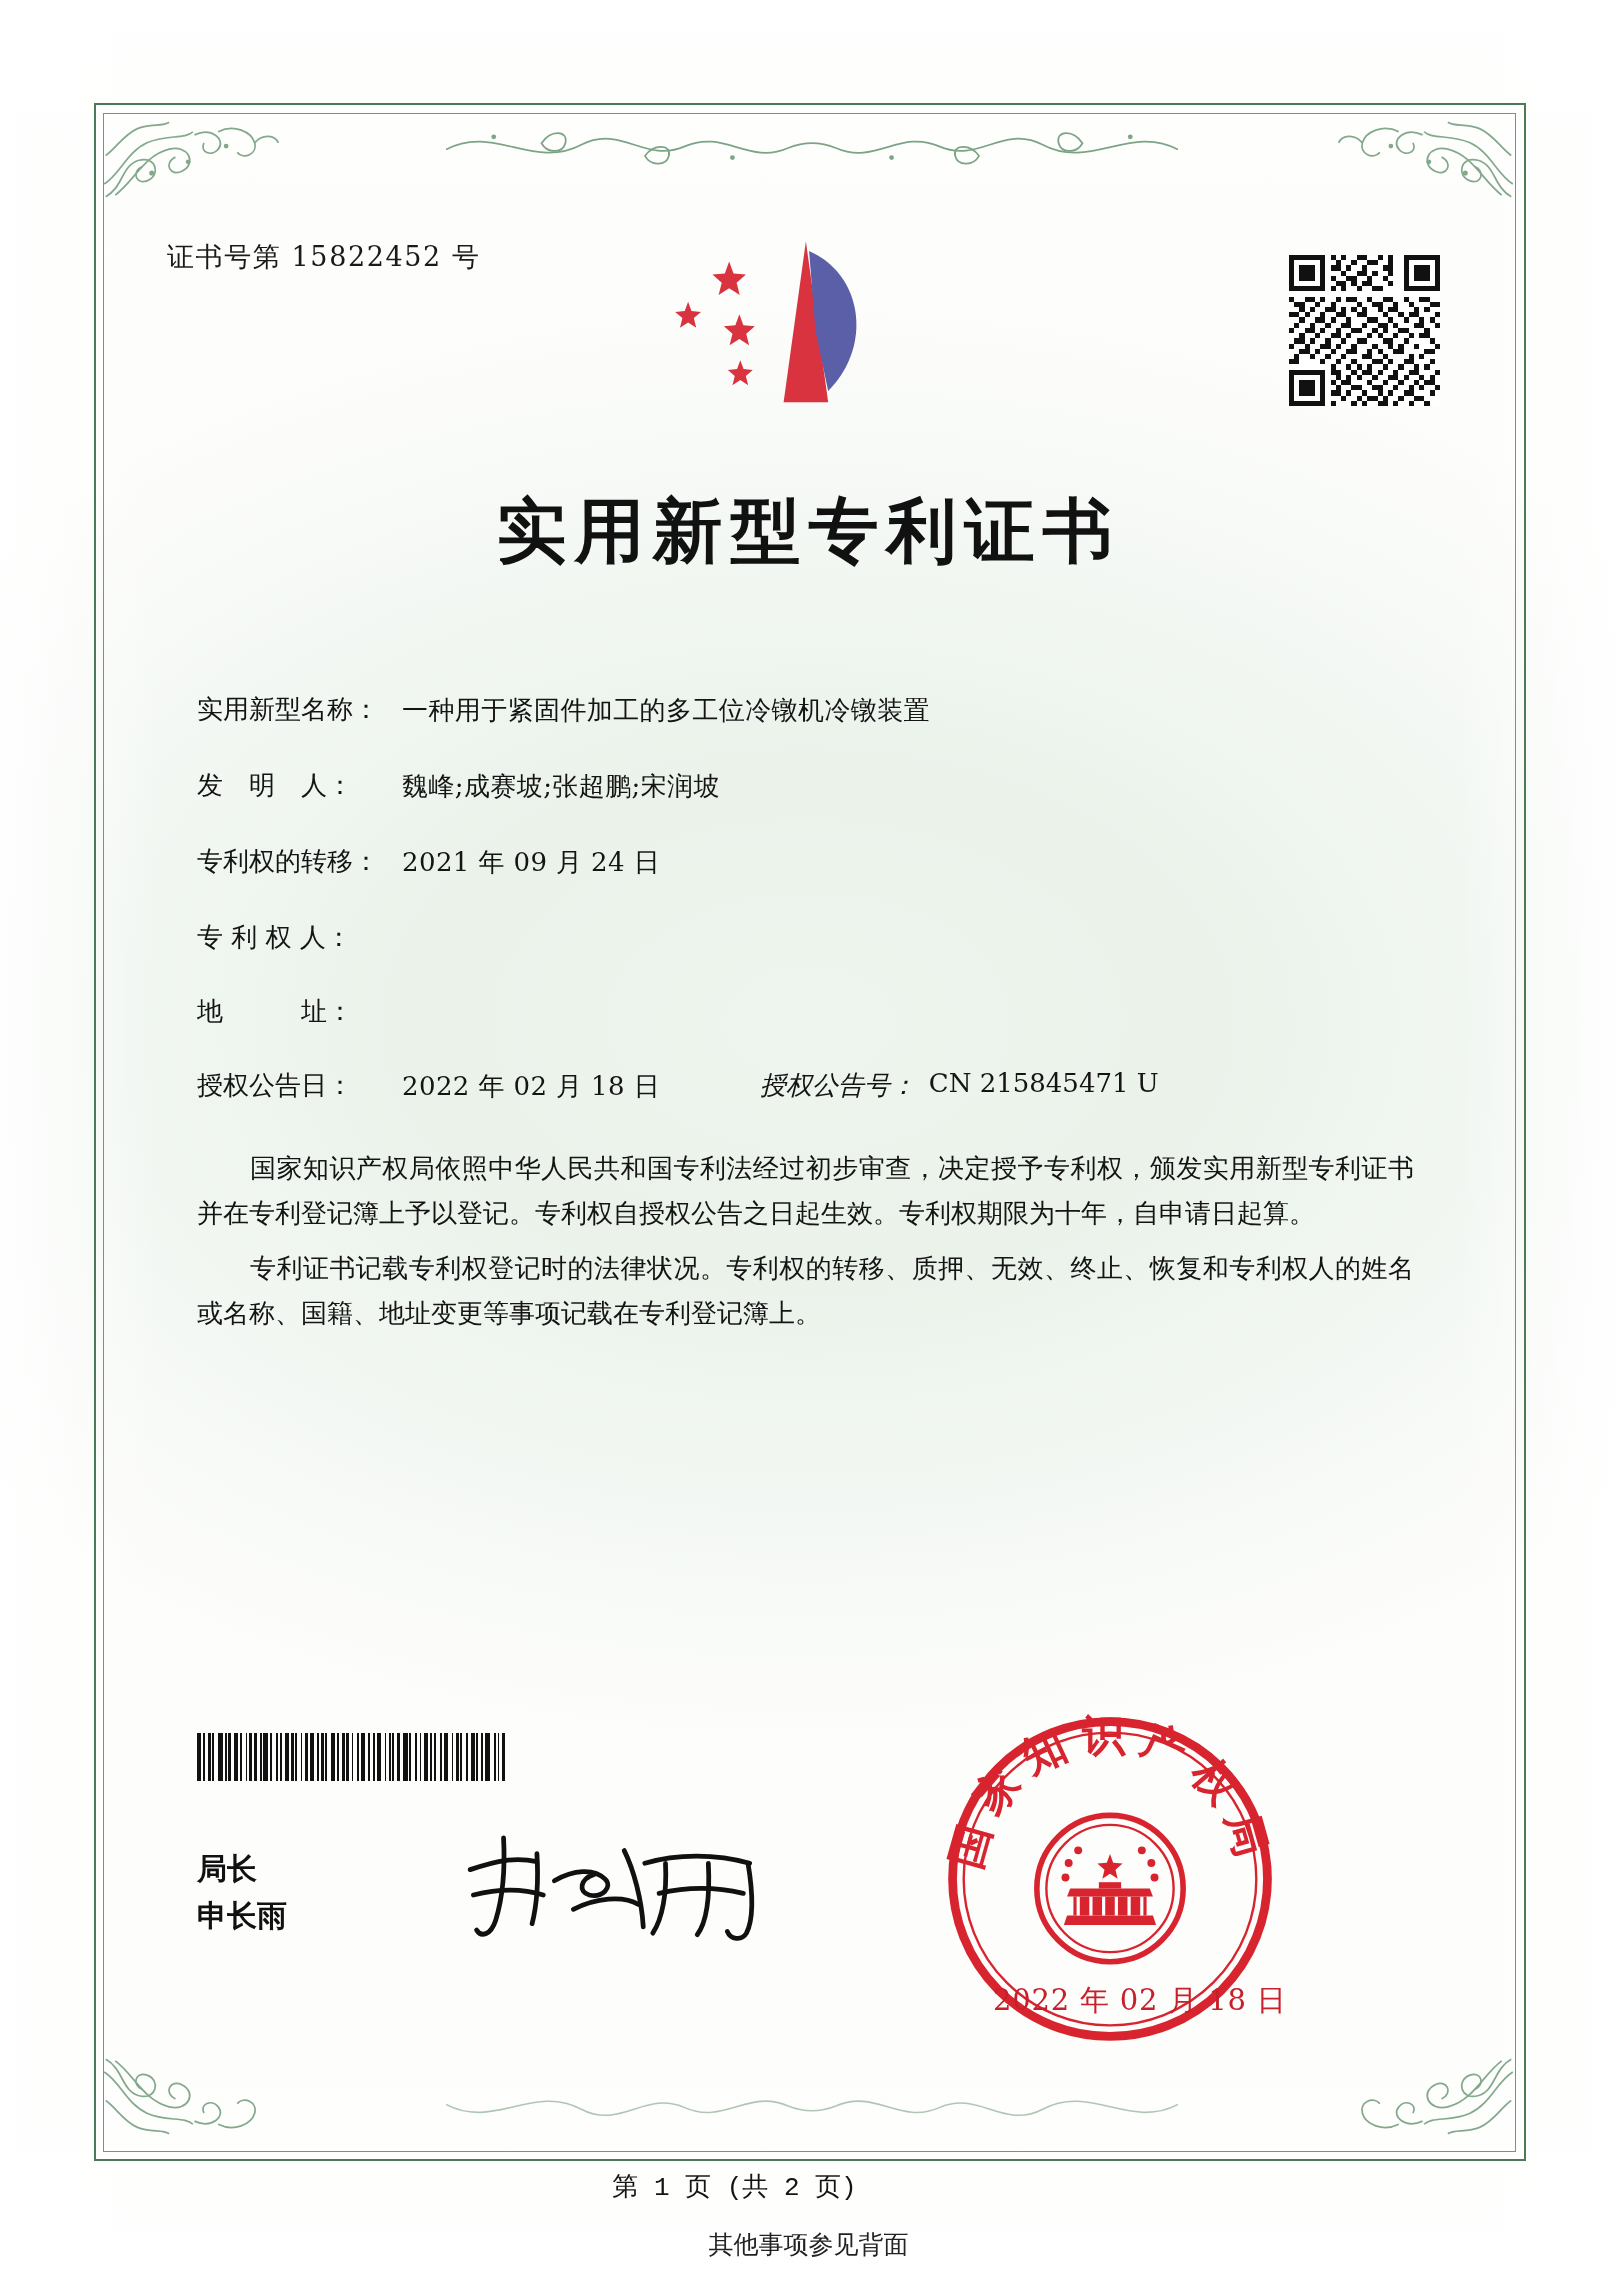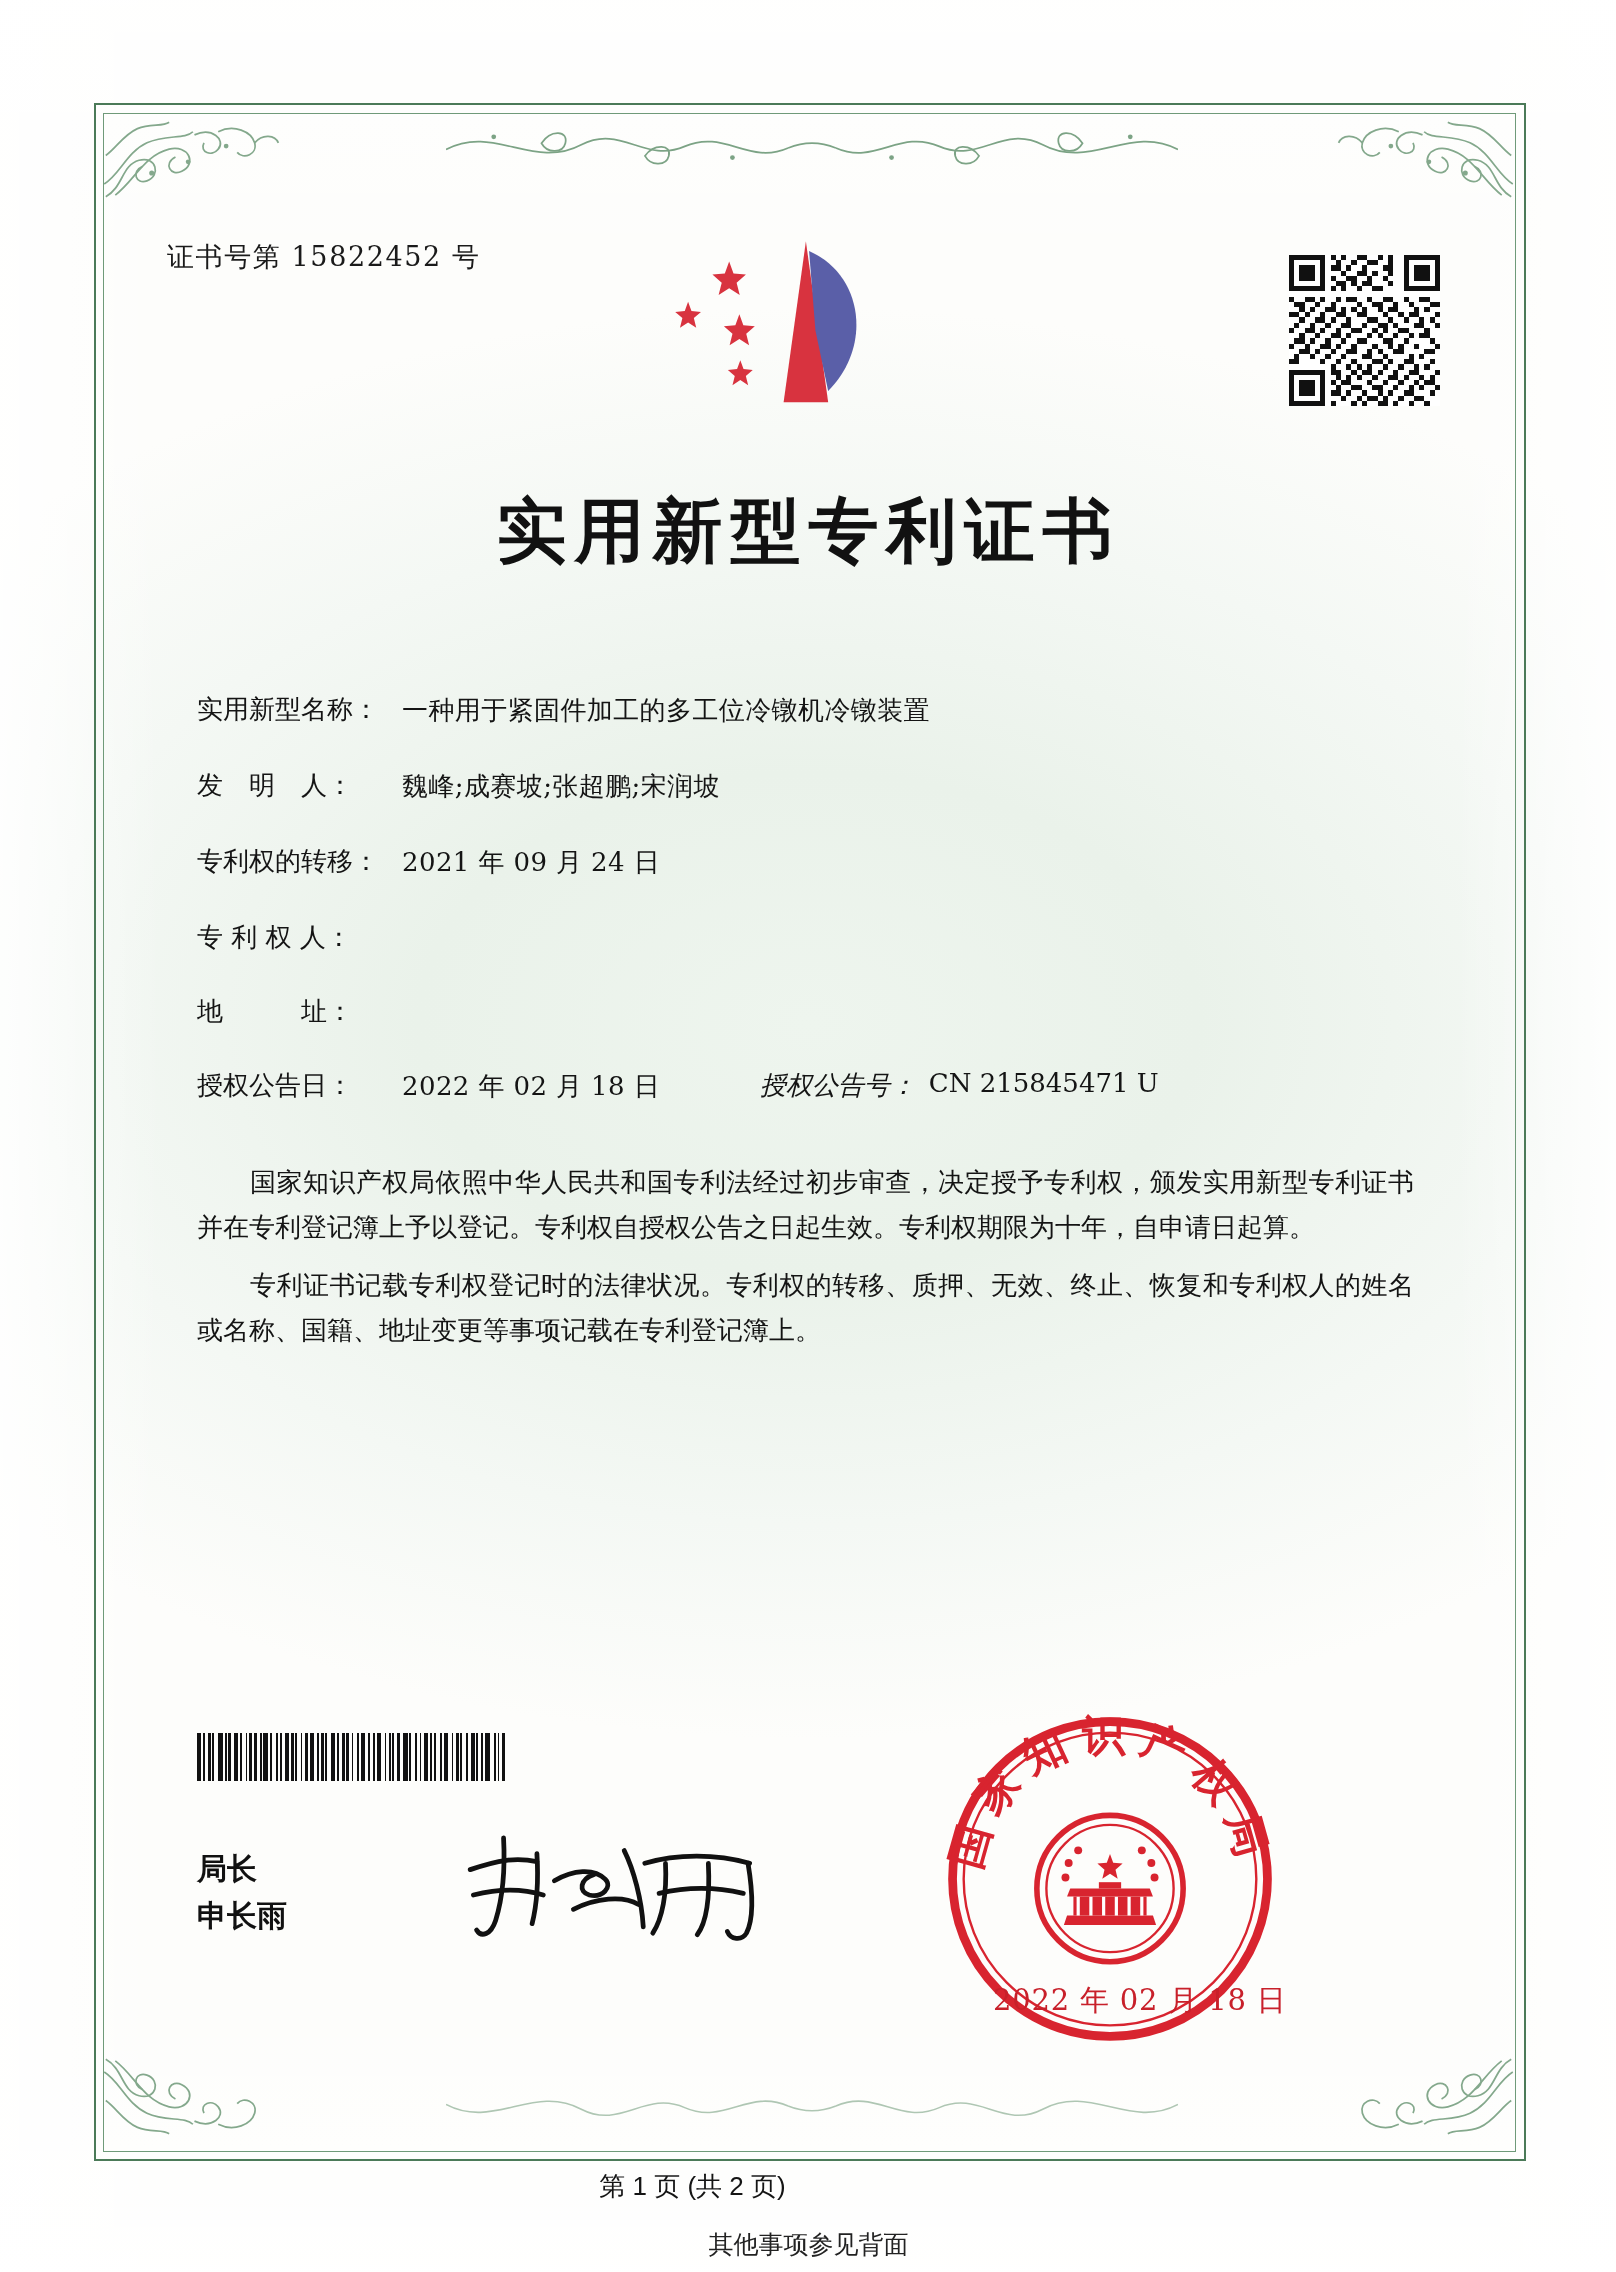--- a/index.html
+++ b/index.html
@@ -182,21 +182,21 @@
     left: 197px;
     top: 1146px;
     width: 1217px;
     font-size: 26px;
     line-height: 1.72;
     color: #141414;
     font-family: "DejaVu Serif", "Liberation Serif", serif;
     text-align: justify;
   }
   .paras p {
-    margin: 14px 0 11px 0;
+    margin: 0 0 11px 0;
     text-indent: 53px;
   }
 
   
   .barcode {
     position: absolute;
     left: 197px;
     top: 1733px;
     width: 430px;
     height: 48px;
@@ -252,21 +252,22 @@
 
   
   .page-no {
     position: absolute;
     left: 0;
     top: 2169px;
     width: 1385px;
     text-align: center;
     font-size: 26px;
     color: #141414;
-    font-family: Liberation Sans, sans-serif;
+    font-family: Liberation Mono, monospace;
+    padding-left: 42px;
   }
   .back-note {
     position: absolute;
     left: 0;
     top: 2228px;
     width: 1617px;
     text-align: center;
     font-size: 25px;
     color: #222;
     font-family: "DejaVu Serif", "Liberation Serif", serif;

